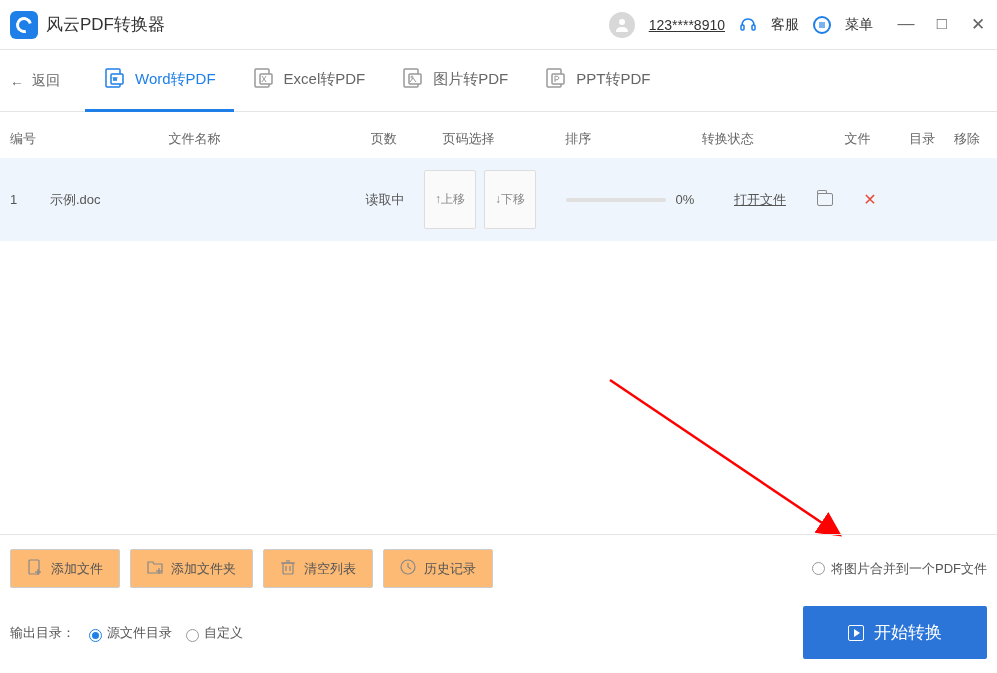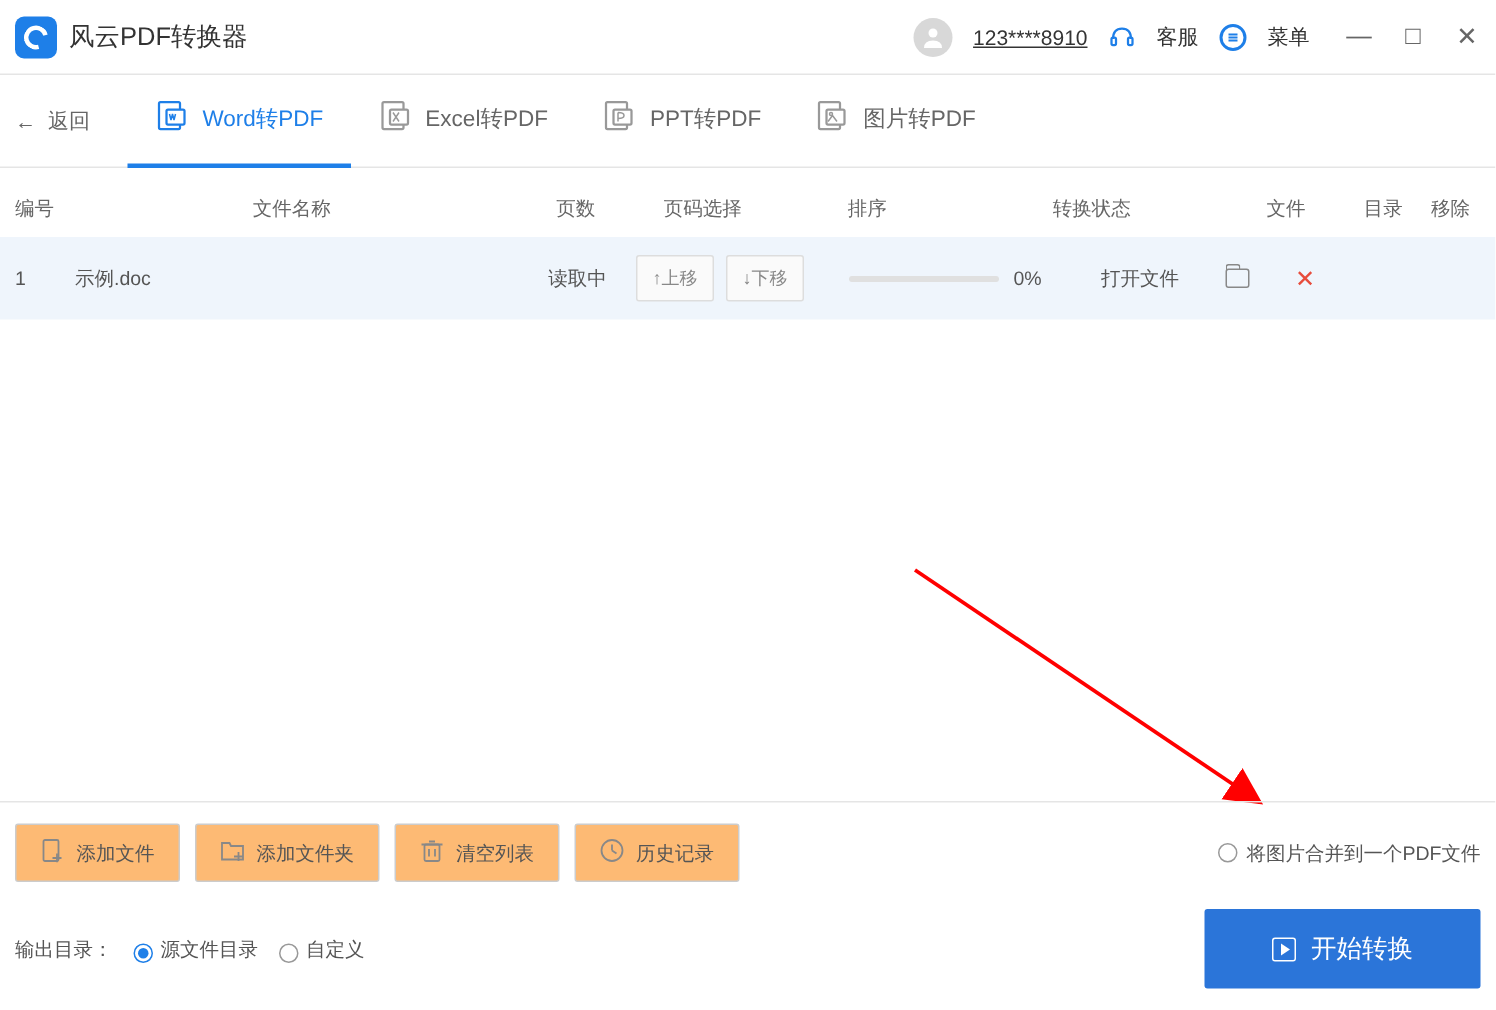--- a/index.html
+++ b/index.html
@@ -32,24 +32,24 @@
     .col-select { width: 100px; text-align: center; }
     .col-sort { width: 120px; text-align: center; }
     .col-status { width: 180px; text-align: center; }
     .col-file { width: 80px; text-align: center; }
     .col-dir { width: 50px; text-align: center; }
     .col-remove { width: 40px; text-align: center; }
     
     .row { display: flex; align-items: center; padding: 12px 10px; background: #eff5fc; font-size: 13px; color: #555; }
     .page-btn { border: 1px solid #ccc; background: #fff; padding: 4px 14px; border-radius: 2px; font-size: 12px; color: #555; cursor: pointer; }
     .sort-btns { display: flex; gap: 8px; justify-content: center; }
-    .sort-btn { border: 1px solid #ddd; background: #fafafa; padding: 6px 10px; border-radius: 2px; font-size: 12px; color: #888; cursor: pointer; }
+    .sort-btn { border: 1px solid #ddd; background: #fafafa; padding: 20px 10px; border-radius: 2px; font-size: 12px; color: #888; cursor: pointer; }
     .progress-wrap { display: flex; align-items: center; gap: 10px; justify-content: center; }
     .progress-bar { width: 100px; height: 4px; background: #e0e0e0; border-radius: 2px; }
-    .open-file { color: #555; cursor: pointer; }
+    .open-file { text-decoration: underline; color: #555; cursor: pointer; }
     .folder-ic { width: 16px; height: 13px; border: 1.5px solid #888; border-radius: 2px; margin: 0 auto; position: relative; }
     .folder-ic::before { content: ''; position: absolute; top: -4px; left: -1.5px; width: 8px; height: 3px; border: 1.5px solid #888; border-bottom: none; border-radius: 2px 2px 0 0; }
     .close-x { color: #e74c3c; font-size: 16px; text-align: center; cursor: pointer; }
     
     .arrow-annotation { position: absolute; top: 370px; left: 600px; pointer-events: none; }
     
     .footer { position: absolute; bottom: 0; left: 0; right: 0; border-top: 1px solid #e5e5e5; padding: 14px 10px; }
     .footer-top { display: flex; align-items: center; justify-content: space-between; }
     .action-btns { display: flex; gap: 10px; }
     .action-btn { border: 1px solid #ccc; background: #fdba74; padding: 9px 16px; border-radius: 2px; font-size: 13px; color: #555; cursor: pointer; display: flex; align-items: center; gap: 8px; }
@@ -123,32 +123,32 @@
           <rect x="3" y="2" width="14" height="18" rx="1"></rect>
           <rect x="8" y="7" width="12" height="10" rx="1" fill="#fff"></rect>
           <path d="M10 9 L14 15 M14 9 L10 15" stroke-width="1"></path>
         </svg></span>
     <span>Excel转PDF</span>
   </div>
   <div class="tab">
     <span class="tab-icon"><svg width="22" height="22" viewBox="0 0 22 22" fill="none" stroke-width="1.5">
           <rect x="3" y="2" width="14" height="18" rx="1"></rect>
           <rect x="8" y="7" width="12" height="10" rx="1" fill="#fff"></rect>
-          <path d="M11 9 L11 15 M11 9 Q15 9 15 11 Q15 13 11 13" stroke-width="1"></path>
-        </svg></span>
-    <span>PPT转PDF</span>
-  </div>
-  <div class="tab">
-    <span class="tab-icon"><svg width="22" height="22" viewBox="0 0 22 22" fill="none" stroke-width="1.5">
-          <rect x="3" y="2" width="14" height="18" rx="1"></rect>
-          <rect x="8" y="7" width="12" height="10" rx="1" fill="#fff"></rect>
           <circle cx="11" cy="10" r="1" stroke-width="1"></circle>
           <path d="M9 15 L12 11 L15 15" stroke-width="1"></path>
         </svg></span>
     <span>图片转PDF</span>
+  </div>
+  <div class="tab">
+    <span class="tab-icon"><svg width="22" height="22" viewBox="0 0 22 22" fill="none" stroke-width="1.5">
+          <rect x="3" y="2" width="14" height="18" rx="1"></rect>
+          <rect x="8" y="7" width="12" height="10" rx="1" fill="#fff"></rect>
+          <path d="M11 9 L11 15 M11 9 Q15 9 15 11 Q15 13 11 13" stroke-width="1"></path>
+        </svg></span>
+    <span>PPT转PDF</span>
   </div>
 </div>
 
 <div class="cols">
   <div class="col-idx">编号</div>
   <div class="col-name">文件名称</div>
   <div class="col-pages">页数</div>
   <div class="col-select">页码选择</div>
   <div class="col-sort">排序</div>
   <div class="col-status">转换状态</div>

